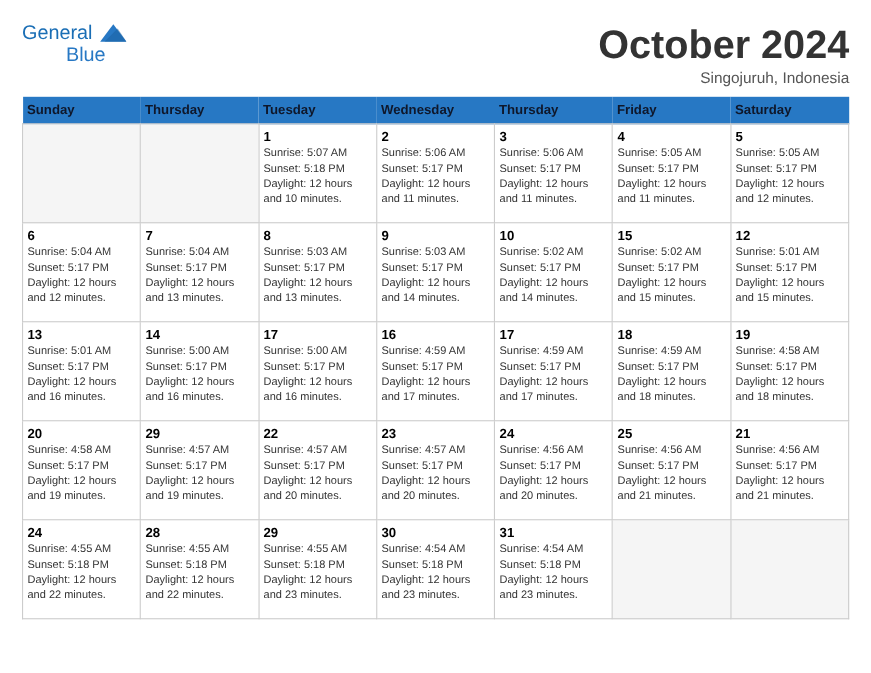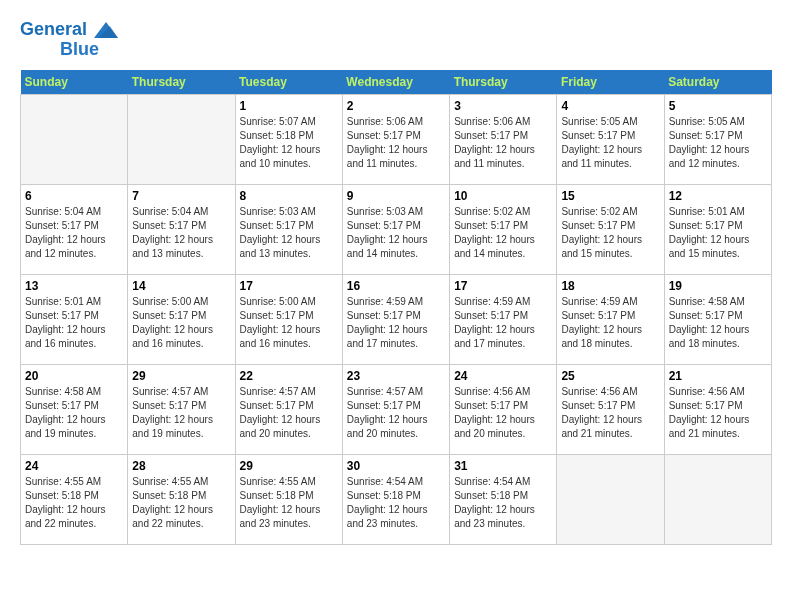--- a/index.html
+++ b/index.html
@@ -15,21 +15,21 @@
       justify-content: space-between;
       align-items: flex-start;
       margin-bottom: 10px;
     }
     .logo {
       display: flex;
       align-items: center;
     }
     .logo-text {
       font-size: 18px;
-      font-weight: bold;
+      font-weight: normal;
       color: #333;
       line-height: 1.1;
     }
     .logo-text span {
       color: #1a6eb5;
     }
     .logo-icon {
       width: 24px;
       height: 20px;
       margin-left: 2px;
@@ -46,21 +46,21 @@
       font-size: 14px;
       color: #555;
     }
     table {
       width: 100%;
       border-collapse: collapse;
       font-size: 11px;
     }
     thead tr th {
       background: #2778c4;
-      color: #bef264;
+      color: #0f172a;
       padding: 5px 4px;
       text-align: left;
       font-size: 12px;
       font-weight: bold;
     }
     tbody tr td {
       border: 1px solid #ccc;
       vertical-align: top;
       padding: 4px;
       min-height: 80px;
@@ -91,20 +91,24 @@
       <div class="logo-text">
         <span>General</span>
         <svg class="logo-icon" viewBox="0 0 30 20" xmlns="http://www.w3.org/2000/svg" style="display:inline-block;vertical-align:middle;margin-left:2px;">
           <polygon points="0,20 15,0 30,20" fill="#2778c4"></polygon>
           <polygon points="5,20 20,5 30,20" fill="#1a5fa0" opacity="0.5"></polygon>
         </svg>
       </div>
       <div class="logo-text"><span style="color:#2778c4;margin-left:40px;">Blue</span></div>
     </div>
   </div>
+  <div class="title-block">
+    <div class="month-title">October 2024</div>
+    <div class="subtitle">Singojuruh, Indonesia</div>
+  </div>
 </div>
 
 <table>
   <thead>
     <tr>
     <th>Sunday</th>
         <th>Thursday</th>
         <th>Tuesday</th>
         <th>Wednesday</th>
         <th>Thursday</th>

